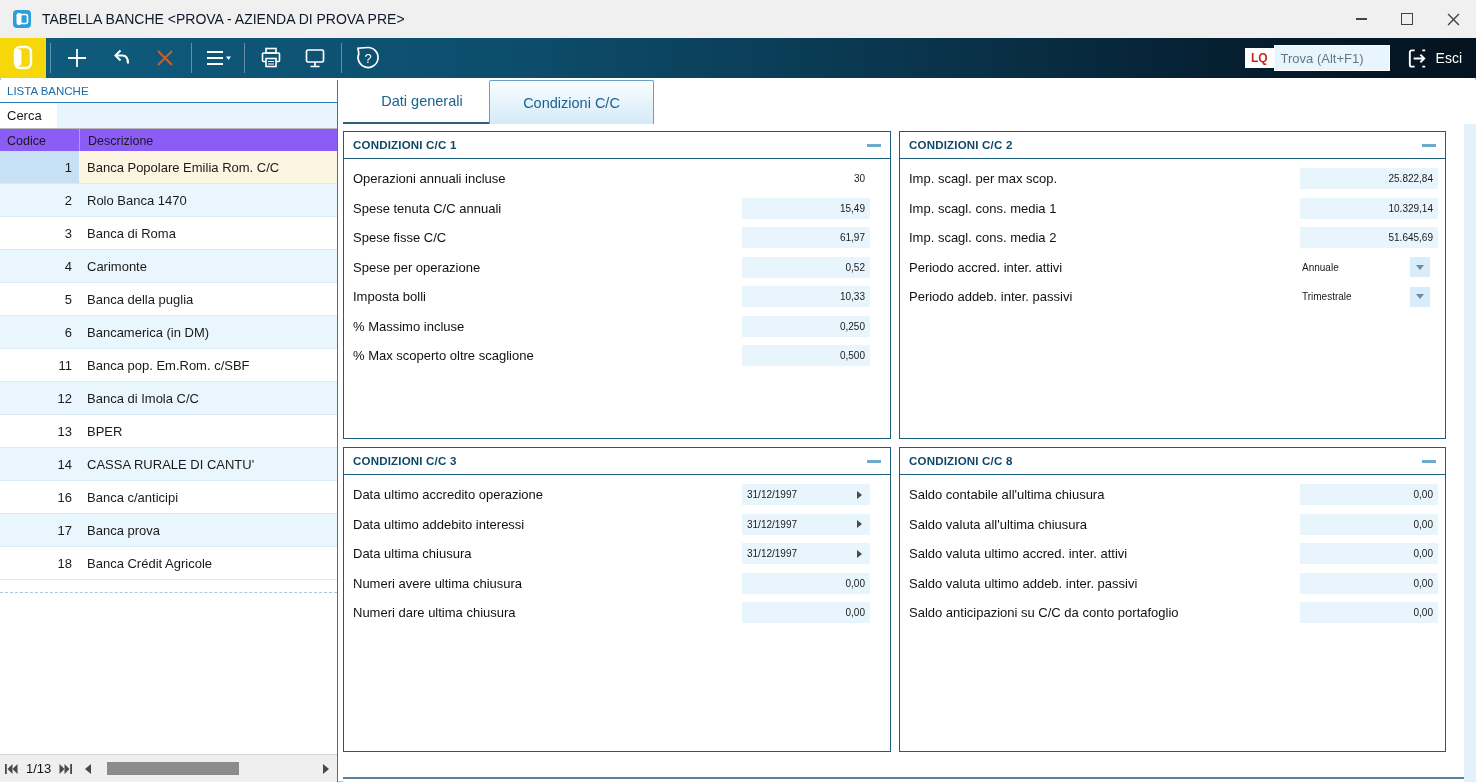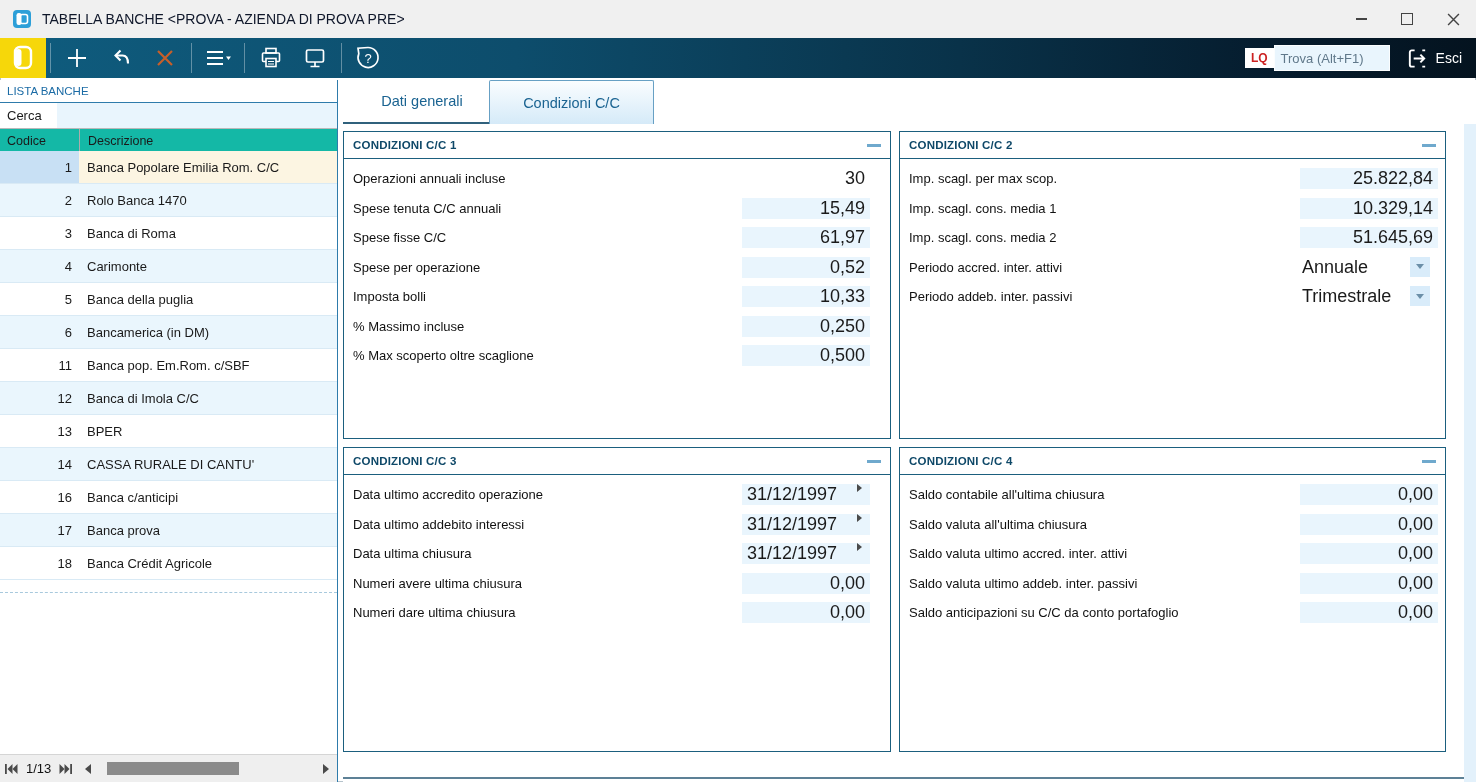--- a/index.html
+++ b/index.html
@@ -34,21 +34,21 @@
 
   
   .sidebar{position:absolute;left:0;top:80px;bottom:0;width:337px;background:#fff;
            border-right:1px solid #2e7bab;}
   .sb-title{height:22px;display:flex;align-items:center;padding-left:7px;
             font-size:11.5px;color:#1b6ba5;border-bottom:1px solid #2e7bab;}
   .sb-search{height:25px;display:flex;align-items:stretch;border-bottom:1px solid #b9b9b9;}
   .sb-search .lbl{width:50px;display:flex;align-items:center;padding-left:7px;
                   font-size:13px;background:#fff;}
   .sb-search input{flex:1;border:0;outline:0;background:#e9f5fd;font:13px "Liberation Sans",sans-serif;padding:0 5px;}
-  .sb-cols{height:23px;display:flex;align-items:stretch;background:#14b8a6;border-bottom:1px solid #9a9a9a;}
+  .sb-cols{height:23px;display:flex;align-items:stretch;background:#8b5cf6;border-bottom:1px solid #9a9a9a;}
   .sb-cols .c1{width:72px;display:flex;align-items:center;padding-left:7px;font-size:12.5px;
                border-right:1px solid #ababab;}
   .sb-cols .c2{flex:1;display:flex;align-items:center;padding-left:8px;font-size:12.5px;}
   .sb-rows{position:absolute;left:0;top:71px;right:0;bottom:27px;overflow:hidden;}
   .brow{height:32px;display:flex;align-items:stretch;border-bottom:1px solid #d9eaf5;font-size:13px;}
   .brow:nth-child(even){background:#eaf6fd;}
   .bcode{width:72px;display:flex;align-items:center;justify-content:flex-end;padding-right:7px;}
   .bdesc{flex:1;display:flex;align-items:center;padding-left:8px;}
   .brow.selected{background:#fcf5e2;}
   .brow.selected .bcode{background:#c8e0f4;}
@@ -79,21 +79,21 @@
   .panel.p4{left:556px;top:367px;width:545px;height:303px;}
   .phead{height:26px;display:flex;align-items:center;padding:0 9px;border-bottom:1.5px solid #1b5f7e;}
   .ptitle{font-size:11.5px;font-weight:600;color:#0e4868;letter-spacing:.2px;}
   .pcollapse{margin-left:auto;width:14px;height:3px;background:#6fa9cd;}
   .pbody{padding-top:5px;}
   .frow{height:29.5px;display:flex;align-items:center;padding-left:9px;}
   .p1 .frow,.p3 .frow{padding-right:20px;}
   .p2 .frow,.p4 .frow{padding-right:7px;}
   .flabel{font-size:13px;color:#111;}
   .fbox{margin-left:auto;width:118px;height:21px;background:#e9f5fd;display:flex;
-        align-items:flex-start;padding:0 5px;font-size:18px;}
+        align-items:center;padding:0 5px;font-size:10px;}
   .p2 .fbox,.p4 .fbox{width:128px;}
   .fval{margin-left:auto;}
   .fbox.t-plain{background:transparent;}
   .fbox.t-select{background:transparent;padding-right:8px;}
   .fbox.t-select .fval,.fbox.t-date .fval{margin-left:0;margin-right:auto;}
   .dd{display:none;width:20px;height:20px;background:#d9ecfa;align-items:center;justify-content:center;margin-left:auto;}
   .fbox.t-select .dd{display:flex;}
   .dd i{width:0;height:0;border-left:4.5px solid transparent;border-right:4.5px solid transparent;border-top:5px solid #6b8fa8;}
   .darr{display:none;width:0;height:0;border-top:4px solid transparent;border-bottom:4px solid transparent;border-left:5px solid #4a4a4a;margin-left:auto;margin-right:3px;}
   .fbox.t-date .darr{display:block;}
@@ -471,21 +471,21 @@
     <span class="fbox t-number">
       <span class="fval">0,00</span>
 
     </span>
   </div>
 </div>
     </div>
 
     <div class="panel p4">
       <div class="phead">
-        <span class="ptitle">CONDIZIONI C/C 4</span>
+        <span class="ptitle">CONDIZIONI C/C 8</span>
         <span class="pcollapse"></span>
       </div>
       <div class="pbody">
   <div class="frow">
     <span class="flabel">Saldo contabile all'ultima chiusura</span>
     <span class="fbox t-number">
       <span class="fval">0,00</span>
 
     </span>
   </div>

